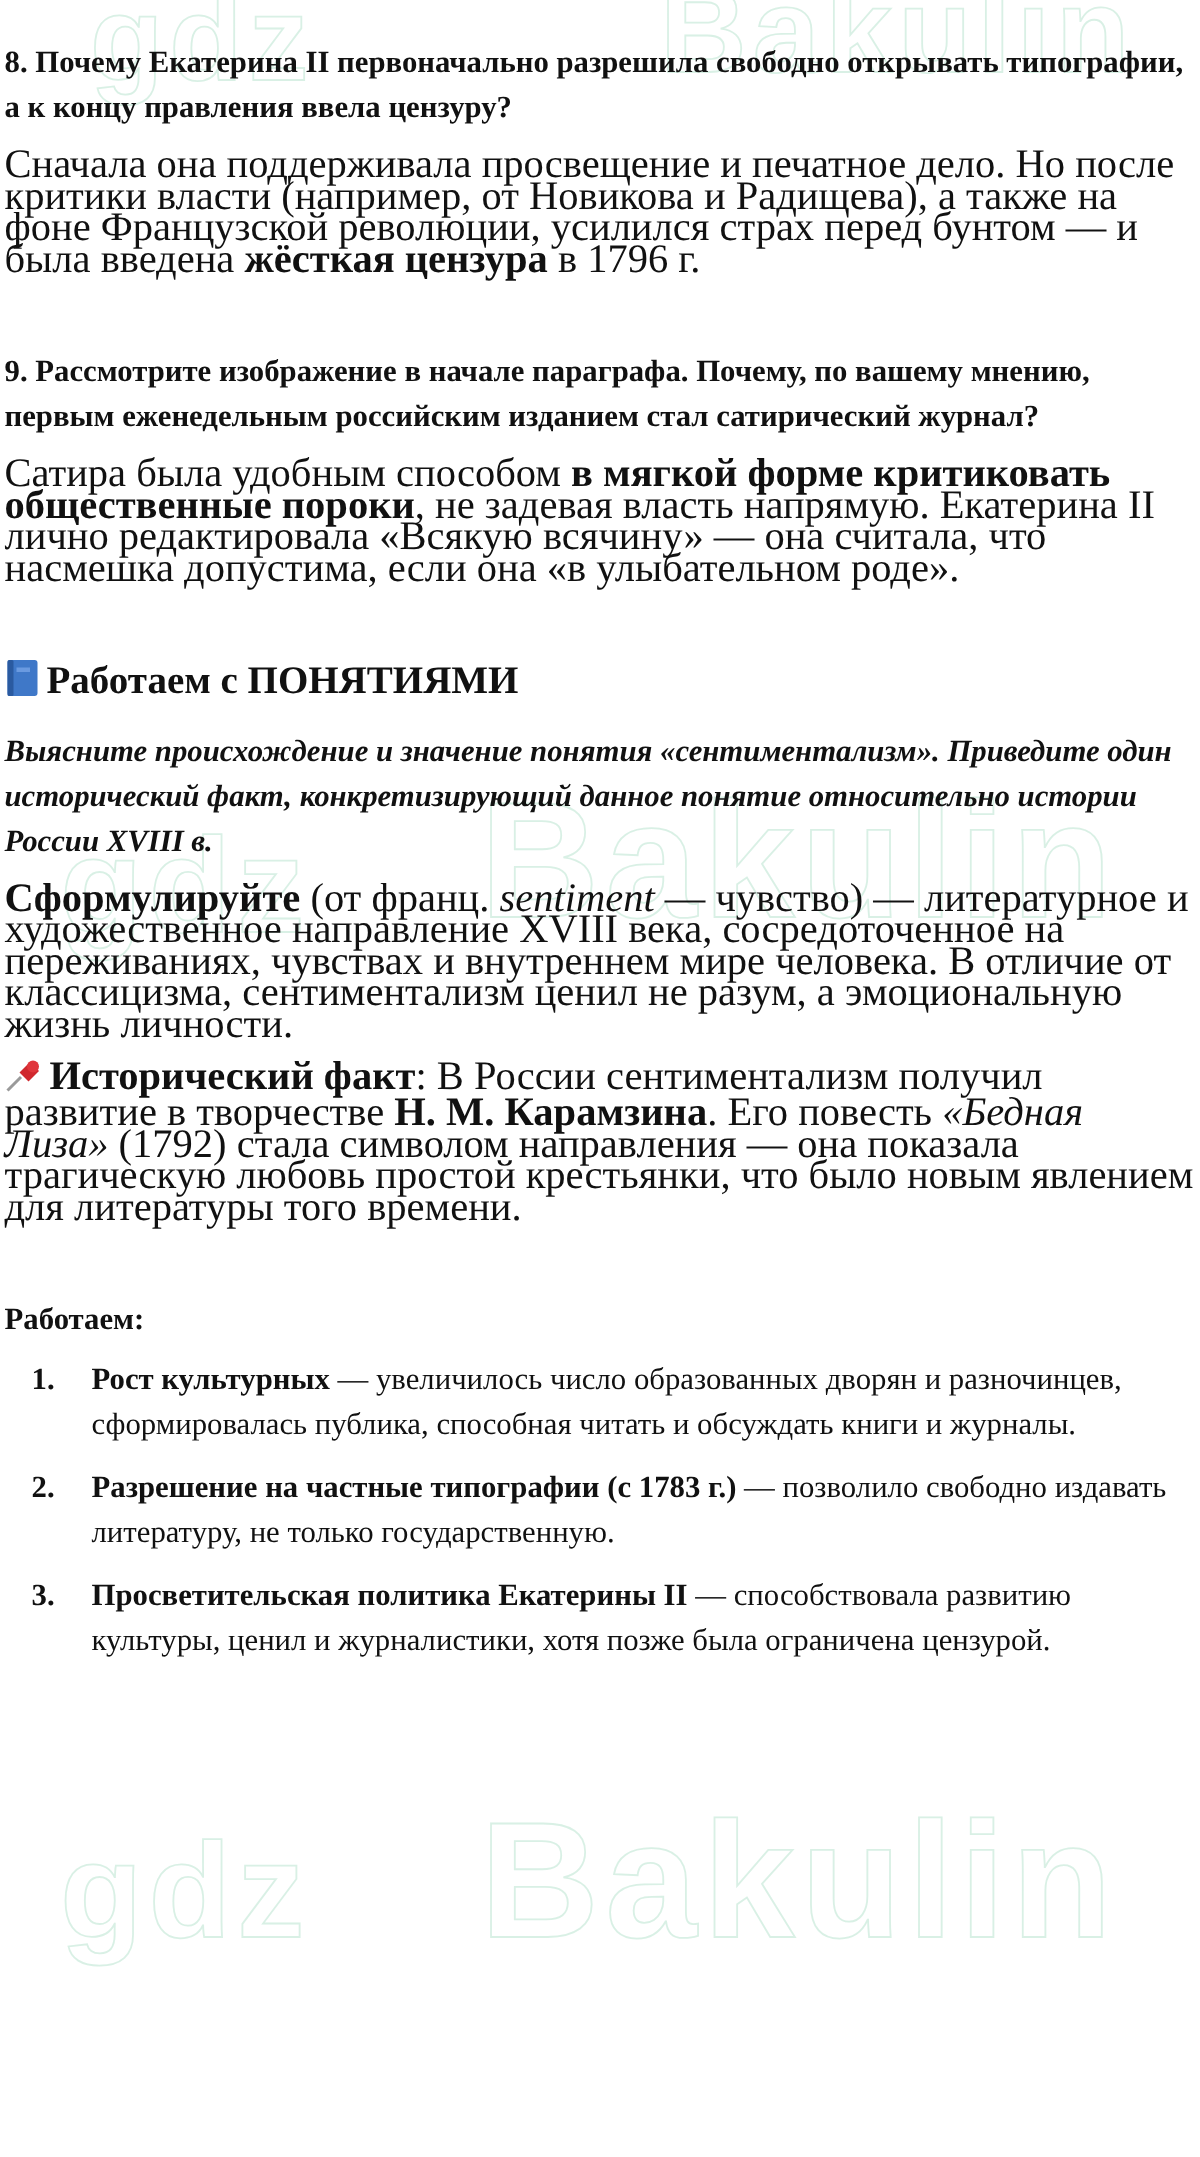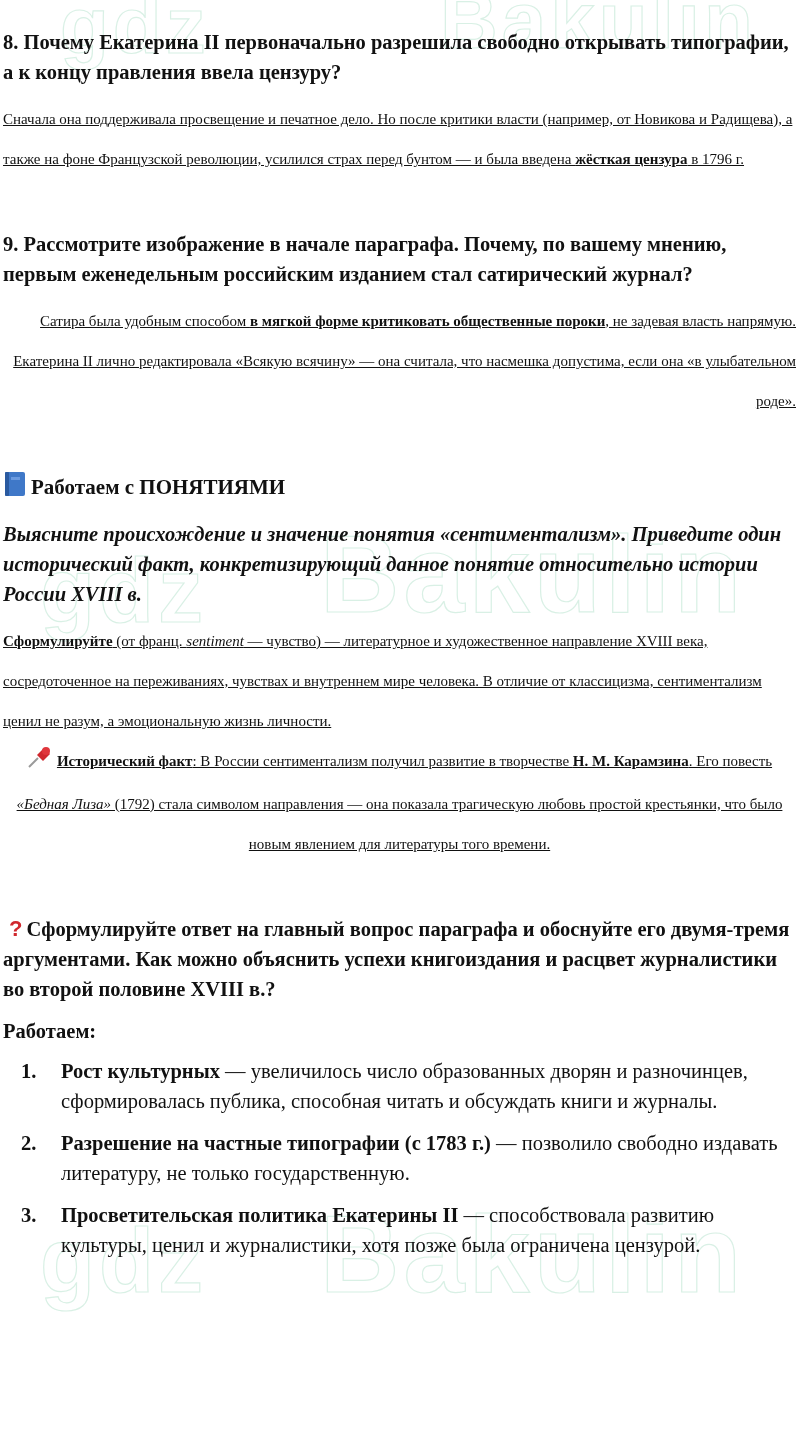--- a/index.html
+++ b/index.html
@@ -30,24 +30,23 @@
       z-index: 1;
       padding: 0 4px 0 3px;
     }
     .q {
       font-weight: bold;
       font-size: 20.5px;
       line-height: 30px;
       margin: 0;
     }
     .p {
-      font-size: 15px;
-      line-height: 40px;
+      font-size: 27px;
+      line-height: 21px;
       margin: 0;
-      text-decoration: underline;
     }
     b { font-weight: bold; }
     i { font-style: italic; }
     .icon {
       display: inline-block;
       vertical-align: -3px;
       margin-right: 4px;
     }
     ol.args {
       list-style: none;
@@ -80,50 +79,47 @@
 
 <div class="content">
 
   <section style="padding-top:27px;">
     <p class="q">8. Почему Екатерина II первоначально разрешила свободно открывать типографии, а к концу правления ввела цензуру?</p>
     <p class="p" style="margin-top:12px;"><span>Сначала она поддерживала просвещение и печатное дело. Но после критики власти (например, от Новикова и Радищева), а также на фоне Французской революции, усилился страх перед бунтом — и была введена </span><b>жёсткая цензура</b><span> в 1796 г.</span></p>
   </section>
 
   <section style="margin-top:50px;">
     <p class="q">9. Рассмотрите изображение в начале параграфа. Почему, по вашему мнению, первым еженедельным российским изданием стал сатирический журнал?</p>
-    <p class="p" style="margin-top:12px;text-align:right;"><span>Сатира была удобным способом </span><b>в мягкой форме критиковать общественные пороки</b><span>, не задевая власть напрямую. Екатерина II лично редактировала «Всякую всячину» — она считала, что насмешка допустима, если она «в улыбательном роде».</span></p>
+    <p class="p" style="margin-top:12px;"><span>Сатира была удобным способом </span><b>в мягкой форме критиковать общественные пороки</b><span>, не задевая власть напрямую. Екатерина II лично редактировала «Всякую всячину» — она считала, что насмешка допустима, если она «в улыбательном роде».</span></p>
   </section>
 
   <section style="margin-top:50px;">
-    <p class="q" style="font-size:21px;">
+    <p class="q" style="font-size:26px;">
       <span class="icon">
         <svg width="24" height="26" viewBox="0 0 24 26">
           <rect x="2" y="1" width="20" height="24" rx="2" fill="#3f78c8"></rect>
           <rect x="2" y="1" width="4" height="24" rx="1" fill="#2a5aa0"></rect>
           <rect x="8" y="6" width="9" height="3" fill="#6a9ae0"></rect>
         </svg>
       </span><span>Работаем с </span><span>ПОНЯТИЯМИ</span>
     </p>
     <p class="q" style="margin-top:14px;font-style:italic;">Выясните происхождение и значение понятия «сентиментализм». Приведите один исторический факт, конкретизирующий данное понятие относительно истории России XVIII в.</p>
     <p class="p" style="margin-top:12px;"><b>Сформулируйте</b><span> (от франц. </span><i>sentiment</i><span> — чувство) — литературное и художественное направление XVIII века, сосредоточенное на переживаниях, чувствах и внутреннем мире человека. В отличие от классицизма, сентиментализм ценил не разум, а эмоциональную жизнь личности.</span></p>
-    <p class="p" style="text-align:center;">
+    <p class="p" style="margin-top:12px;">
       <span class="icon">
         <svg width="26" height="24" viewBox="0 0 26 24">
           <line x1="2" y1="22" x2="11" y2="13" stroke="#9a9a9a" stroke-width="2"></line>
           <path d="M10 10 L17 3 L23 9 L16 16 Z" fill="#d0282e"></path>
           <circle cx="19" cy="6" r="4" fill="#e0363c"></circle>
         </svg>
       </span><b>Исторический факт</b><span>: В России сентиментализм получил развитие в творчестве </span><b>Н. М. Карамзина</b><span>. Его повесть </span><i>«Бедная Лиза»</i><span> (1792) стала символом направления — она показала трагическую любовь простой крестьянки, что было новым явлением для литературы того времени.</span>
     </p>
   </section>
 
   <section style="margin-top:50px;">
-    <p class="q">
-      <span class="icon" style="color:#d0282e;font-family:'Liberation Sans',sans-serif;font-size:22px;margin-left:6px;vertical-align:0;">?</span><span>Сформулируйте ответ на главный вопрос параграфа и обоснуйте его двумя-тремя аргументами. Как можно объяснить успехи книгоиздания и расцвет журналистики во второй половине XVIII в.?</span>
-    </p>
     <p class="q" style="margin-top:12px;">Работаем:</p>
     <ol class="args" style="margin-top:10px;">
       <li><span class="num">1.</span><b>Рост культурных</b><span> — увеличилось число образованных дворян и разночинцев, сформировалась публика, способная читать и обсуждать книги и журналы.</span></li>
       <li style="margin-top:12px;"><span class="num">2.</span><b>Разрешение на частные типографии (с 1783 г.)</b><span> — позволило свободно издавать литературу, не только государственную.</span></li>
       <li style="margin-top:12px;"><span class="num">3.</span><b>Просветительская политика Екатерины II</b><span> — способствовала развитию культуры, ценил и журналистики, хотя позже была ограничена цензурой.</span></li>
     </ol>
   </section>
 
 </div>
 

